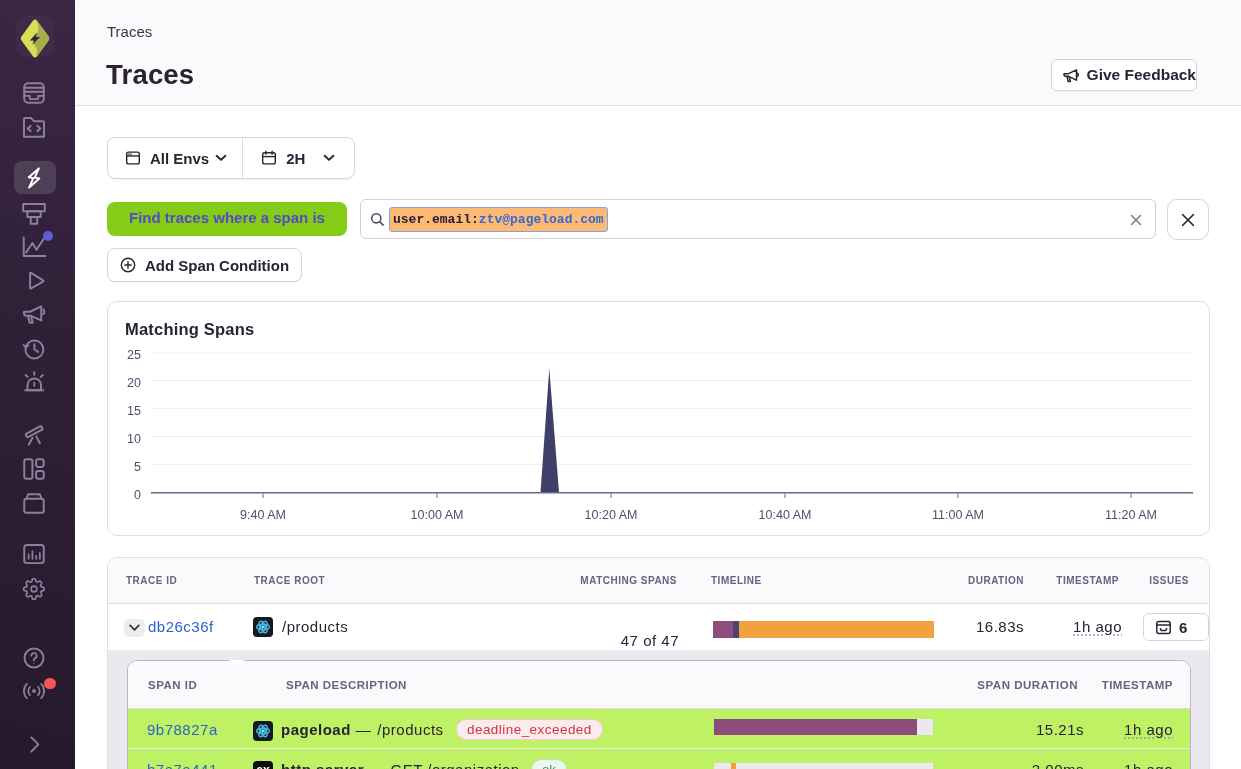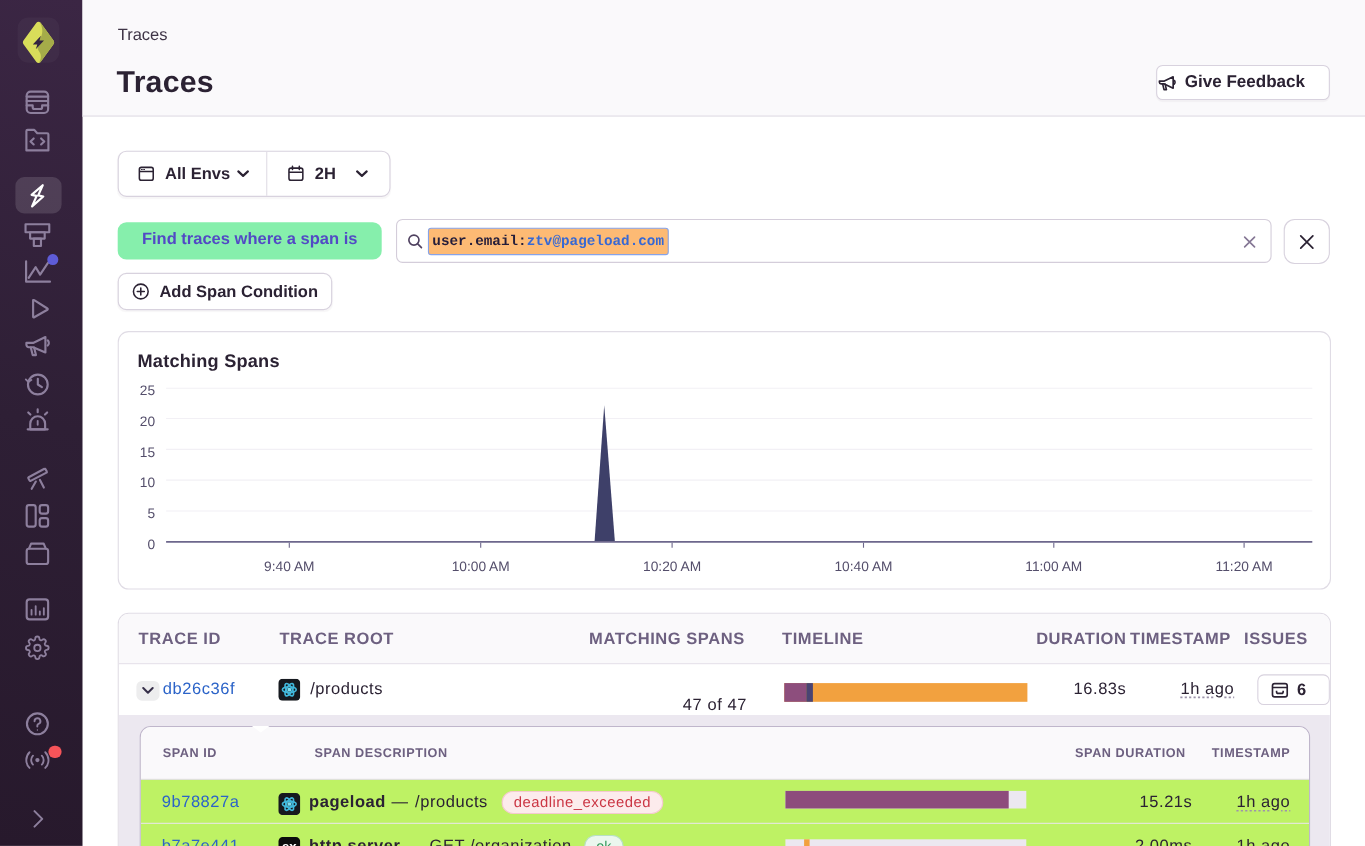--- a/index.html
+++ b/index.html
@@ -11,36 +11,36 @@
 
 #sidebar { position:absolute; left:0; top:0; width:75px; height:769px;
   background:linear-gradient(193deg,#3b2644 0%,#2e1f35 50%,#27192c 100%); }
 .navbg { position:absolute; left:14px; width:42px; height:33px; border-radius:8px; background:rgba(255,255,255,0.13); }
 
 
 #pagehead { position:absolute; left:75px; top:0; width:1166px; height:106px;
   background:#faf9fb; border-bottom:1px solid #e0dce5; }
 #crumb { position:absolute; left:107px; top:23px; font-size:15px; color:#3e3446; }
 #title { position:absolute; left:106px; top:61px; font-size:27.5px; font-weight:bold; letter-spacing:0.2px; color:#2b2233; line-height:1; }
-#feedback { position:absolute; left:1051px; top:59px; width:158px; height:32px;
+#feedback { position:absolute; left:1051px; top:59px; width:146px; height:32px;
   background:#fff; border:1px solid #d8d2de; border-radius:6px; box-shadow:0 1px 1px rgba(43,34,51,.04);
-  display:flex; align-items:center; justify-content:flex-start; gap:8px;
+  display:flex; align-items:center; justify-content:flex-end; gap:8px;
   font-size:15.5px; font-weight:bold; color:#2b2233; }
 
 
 #pagefilter { position:absolute; left:107px; top:137px; height:42px;
   background:#fff; border:1px solid #d8d2de; border-radius:8px; box-shadow:0 1px 1px rgba(43,34,51,.04);
   display:flex; align-items:center; }
 #pagefilter .seg { display:flex; align-items:center; gap:9px; height:100%;
   font-size:15px; font-weight:bold; color:#2b2233; }
 #pagefilter .divider { width:1px; height:100%; background:#e0dce5; }
 
 
 #wherepill { position:absolute; left:107px; top:202px; width:240px; height:34px;
-  background:#86efac; border-radius:8px; display:flex; align-items:center; justify-content:center;
+  background:#84cc16; border-radius:8px; display:flex; align-items:center; justify-content:center;
   padding-bottom:4px; font-size:15px; font-weight:bold; color:#5249c5; }
 #searchbar { position:absolute; left:360px; top:199px; width:796px; height:40px;
   background:#fff; border:1px solid #d4cdda; border-radius:6px; }
 #token { position:absolute; left:28px; top:7px; height:25px; display:flex; align-items:center;
   background:#fdba74; border:1px solid #87a3e8; border-radius:3px; padding:0 3px;
   font-family:"Liberation Mono",monospace; font-size:13px; font-weight:bold; color:#241d3a; }
 #token .val { color:#3668d4; }
 #clearx { position:absolute; right:12px; top:13px; }
 #closebtn { position:absolute; left:1167px; top:199px; width:42px; height:41px;
   background:#fff; border:1px solid #d8d2de; border-radius:10px;
@@ -52,21 +52,21 @@
 
 
 #chartpanel { position:absolute; left:107px; top:301px; width:1103px; height:235px;
   background:#fff; border:1px solid #e0dce5; border-radius:10px; }
 #charttitle { position:absolute; left:17px; top:18px; font-size:16.5px; letter-spacing:0.2px; font-weight:bold; color:#2b2233; }
 
 
 #tablepanel { position:absolute; left:107px; top:557px; width:1103px; height:400px;
   background:#fff; border:1px solid #e0dce5; border-radius:10px; overflow:hidden; }
 .thead { position:relative; height:46px; background:#faf9fb; border-bottom:1px solid #e0dce5; }
-.th { position:absolute; top:0; height:46px; line-height:46px; font-size:15px; font-weight:bold;
+.th { position:absolute; top:0; height:46px; line-height:46px; font-size:10px; font-weight:bold;
   color:#6d6080; letter-spacing:0.5px; white-space:nowrap; }
 .tr1 { position:relative; height:46px; background:#fff; }
 .link { color:#2b63c8; text-decoration:none; }
 .t15 { font-size:15px; letter-spacing:0.5px; }
 #expanded { position:absolute; left:0; top:92px; width:1101px; height:308px; background:#ece8f0; }
 #notch { position:absolute; left:121px; top:10px; width:0; height:0;
   border-left:8px solid transparent; border-right:8px solid transparent; border-top:6px solid #fff; z-index:3; }
 #nested { position:absolute; left:19px; top:10px; width:1064px; height:298px;
   background:#fff; border:1px solid #bfb6cb; border-radius:10px; overflow:hidden; }
 .nhead { position:relative; height:48px; background:#faf9fb; border-bottom:1px solid #e0dce5; }

